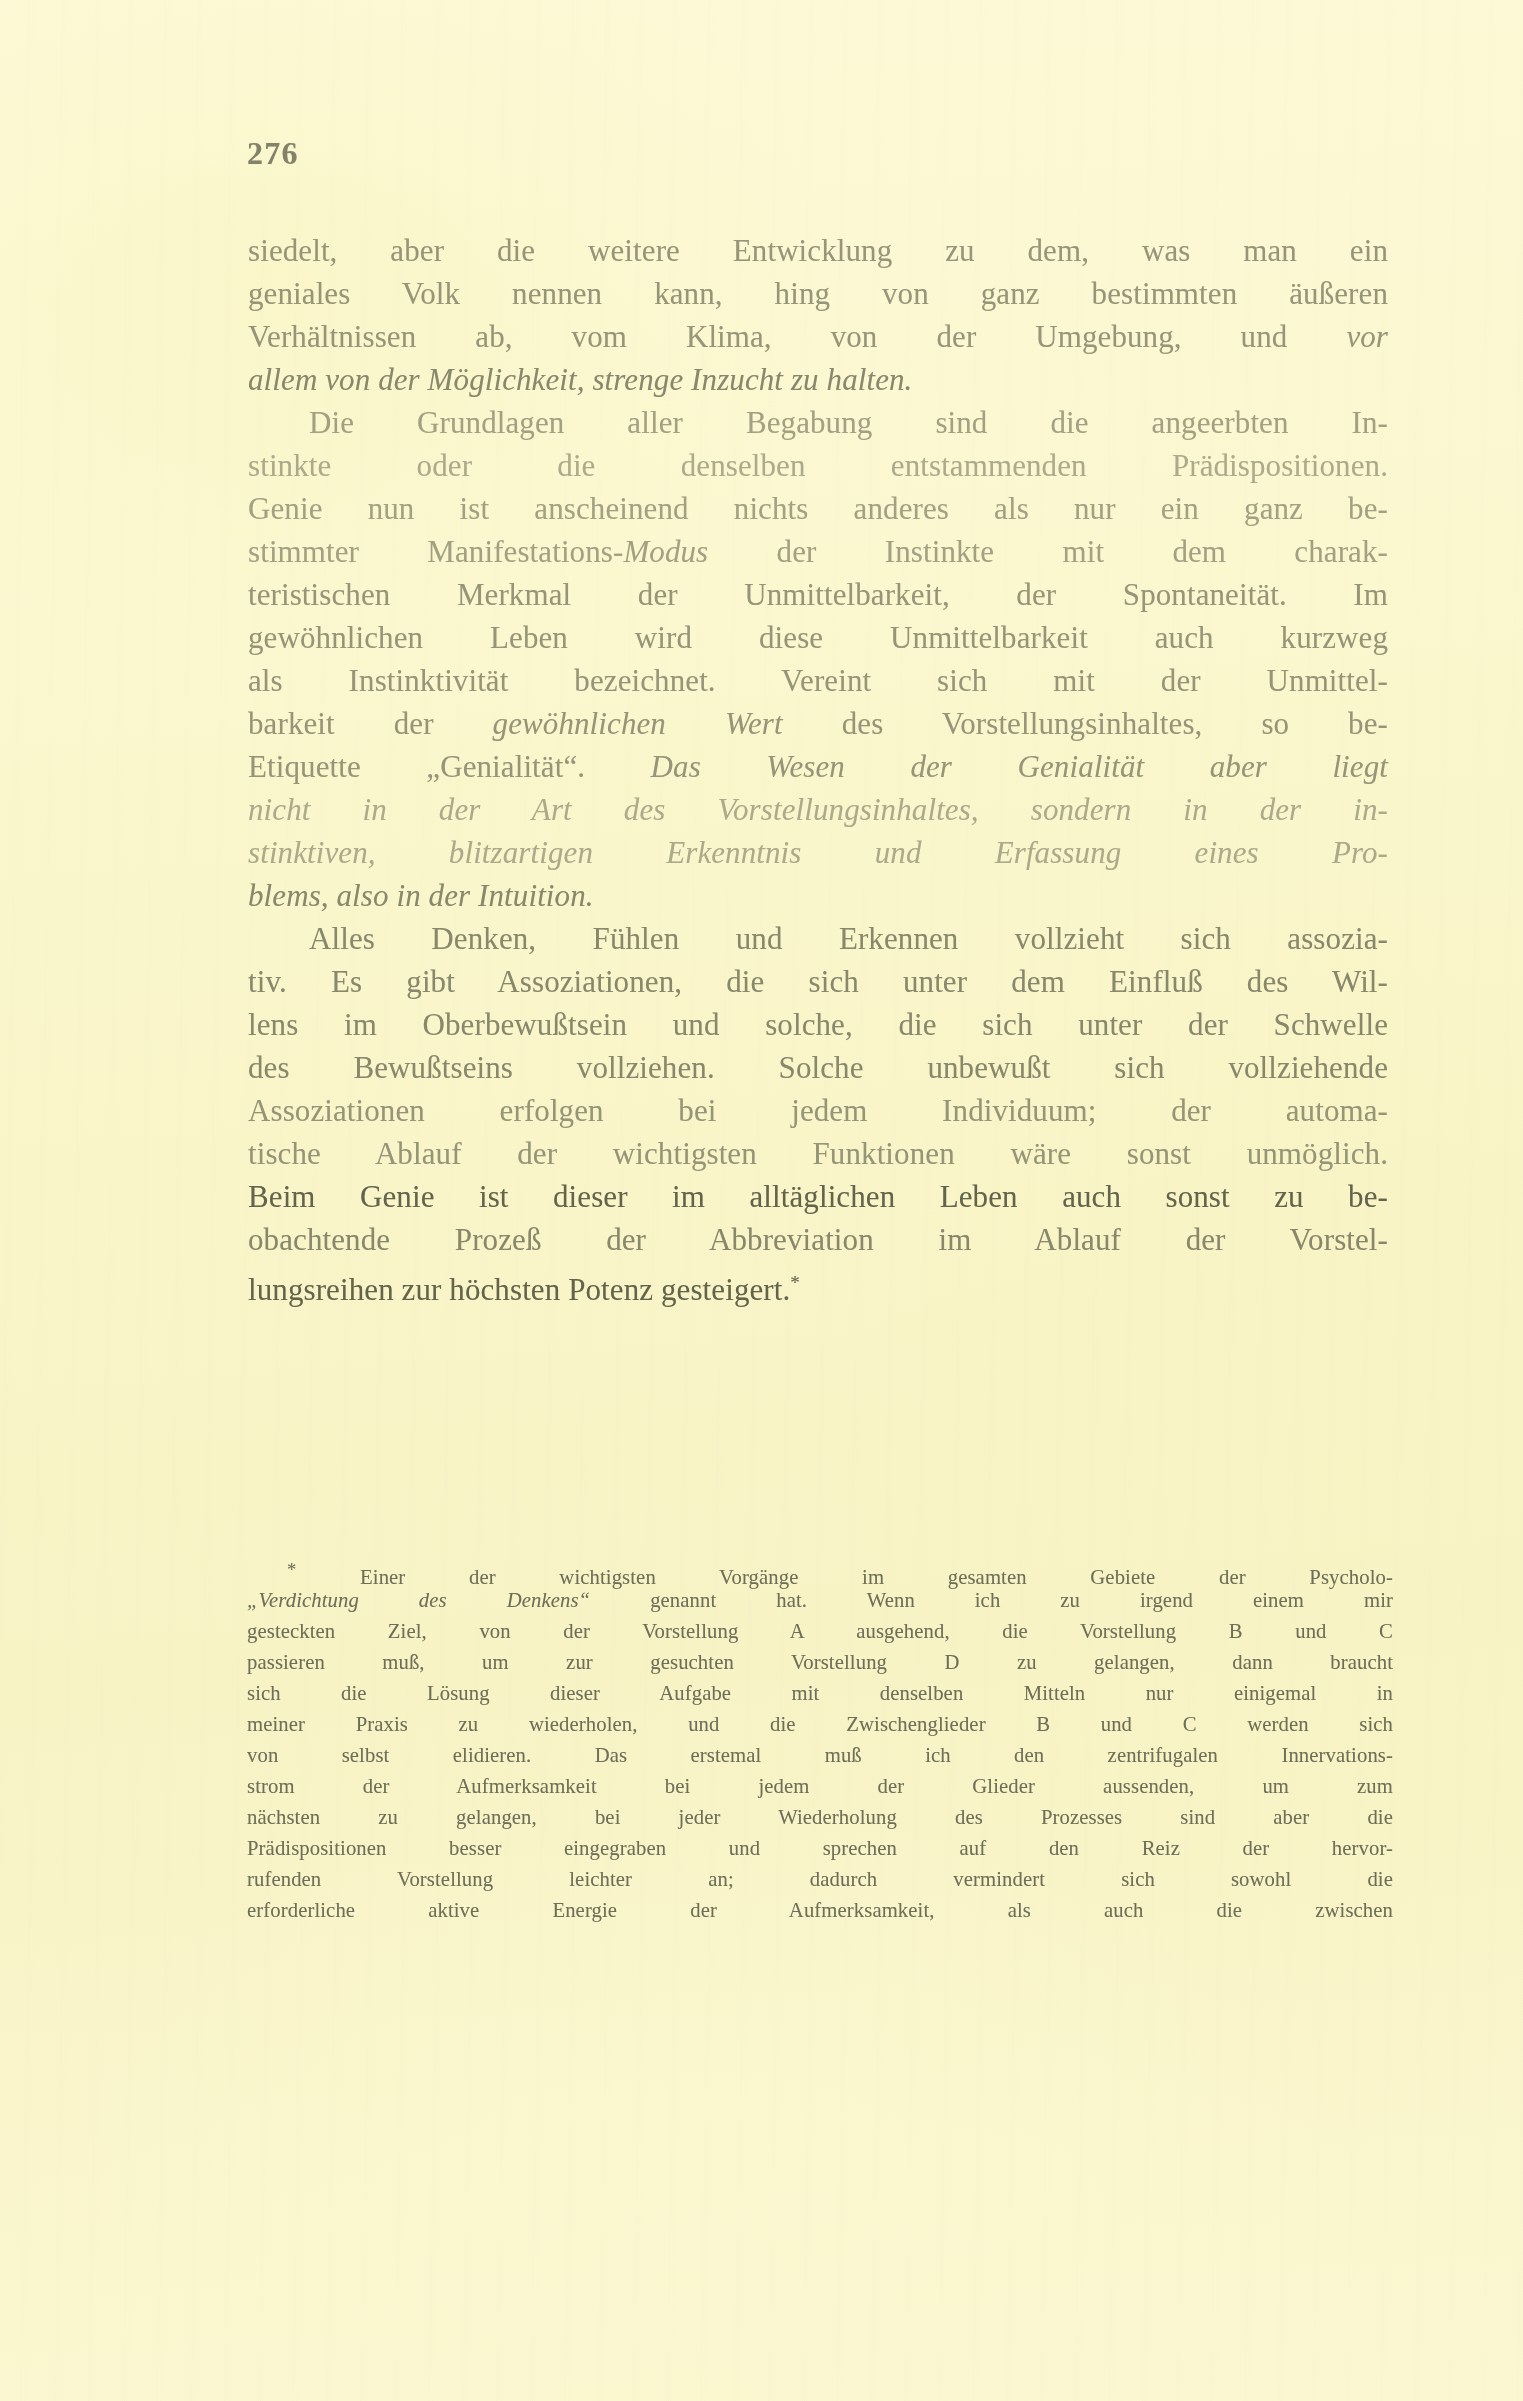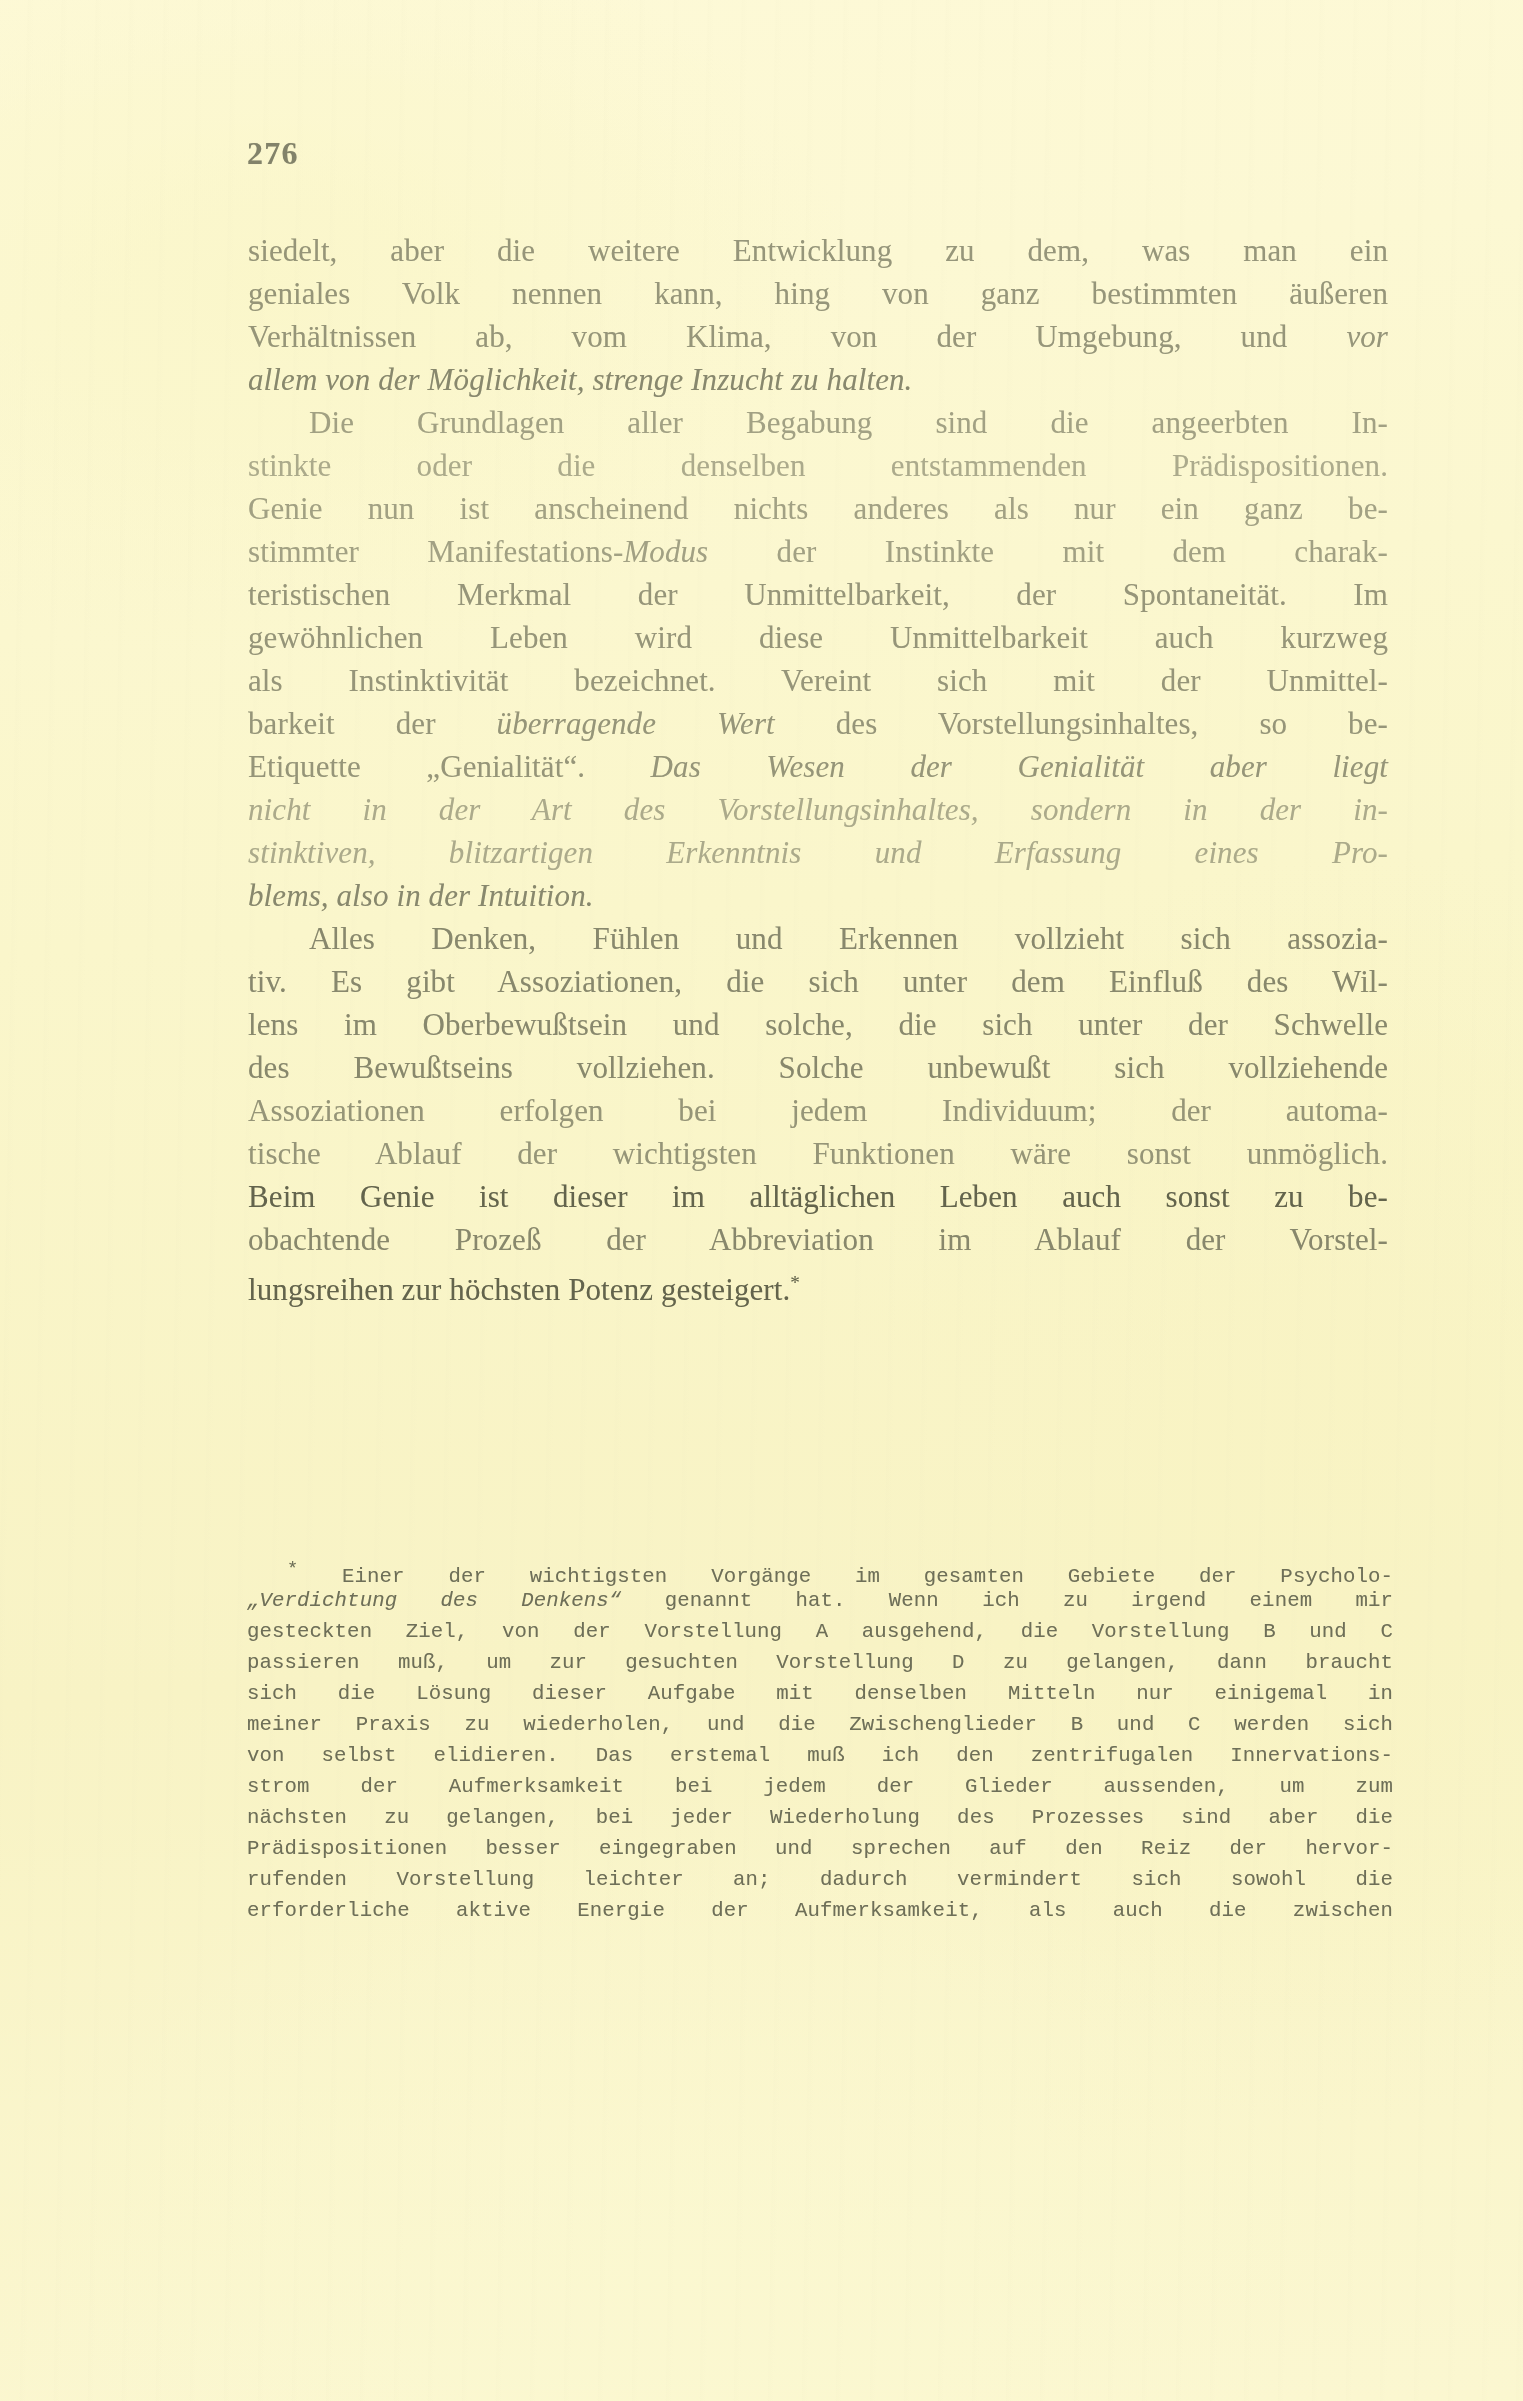--- a/index.html
+++ b/index.html
@@ -129,21 +129,20 @@
     position: relative;
     height: 31px;
     line-height: 31px;
     font-size: 20.7px;
     color: #6e6f58;
     letter-spacing: 0.1px;
     white-space: normal;
     text-align: justify;
     text-align-last: justify;
     text-shadow: 0 0 0.6px rgba(120,120,96,.28);
-    font-family: Liberation Mono, monospace;
   }
   .fln.find { padding-left: 40px; }
   .fln .star {
     font-size: .9em;
     vertical-align: super;
   }
 </style>
 </head>
 <body>
 
@@ -161,21 +160,21 @@
     <div class="ln just fade2"><span>Verhältnissen ab, vom Klima, von der Umgebung, und</span>&nbsp;<i>vor</i></div>
     <div class="ln just last fade1 it"><span>allem von der Möglichkeit, strenge Inzucht zu halten.</span></div>
 
     <div class="ln just fade3"><span class="ind"></span><span>Die Grundlagen aller Begabung sind die angeerbten In-</span></div>
     <div class="ln just fade4"><span>stinkte oder die denselben entstammenden Prädispositionen.</span></div>
     <div class="ln just fade3"><span>Genie nun ist anscheinend nichts anderes als nur ein ganz be-</span></div>
     <div class="ln just fade3"><span>stimmter Manifestations-</span><i>Modus</i><span> der Instinkte mit dem charak-</span></div>
     <div class="ln just fade2"><span>teristischen Merkmal der Unmittelbarkeit, der Spontaneität. Im</span></div>
     <div class="ln just fade2"><span>gewöhnlichen Leben wird diese Unmittelbarkeit auch kurzweg</span></div>
     <div class="ln just fade2"><span>als Instinktivität bezeichnet. Vereint sich mit der Unmittel-</span></div>
-    <div class="ln just fade2"><span>barkeit der </span><i>überragende Wert</i><span> des Vorstellungsinhaltes, so be-</span></div>
+    <div class="ln just fade2"><span>barkeit der </span><i>gewöhnlichen Wert</i><span> des Vorstellungsinhaltes, so be-</span></div>
     <div class="ln just fade2"><span>Etiquette „Genialität“. </span><i>Das Wesen der Genialität aber liegt</i></div>
     <div class="ln just fade4 it"><span>nicht in der Art des Vorstellungsinhaltes, sondern in der in-</span></div>
     <div class="ln just fade4 it"><span>stinktiven, blitzartigen Erkenntnis und Erfassung eines Pro-</span></div>
     <div class="ln just last fade1 it"><span>blems, also in der Intuition.</span></div>
 
     <div class="ln just fade1"><span class="ind"></span><span>Alles Denken, Fühlen und Erkennen vollzieht sich assozia-</span></div>
     <div class="ln just fade1"><span>tiv. Es gibt Assoziationen, die sich unter dem Einfluß des Wil-</span></div>
     <div class="ln just fade1"><span>lens im Oberbewußtsein und solche, die sich unter der Schwelle</span></div>
     <div class="ln just fade1"><span>des Bewußtseins vollziehen. Solche unbewußt sich vollziehende</span></div>
     <div class="ln just fade2"><span>Assoziationen erfolgen bei jedem Individuum; der automa-</span></div>

